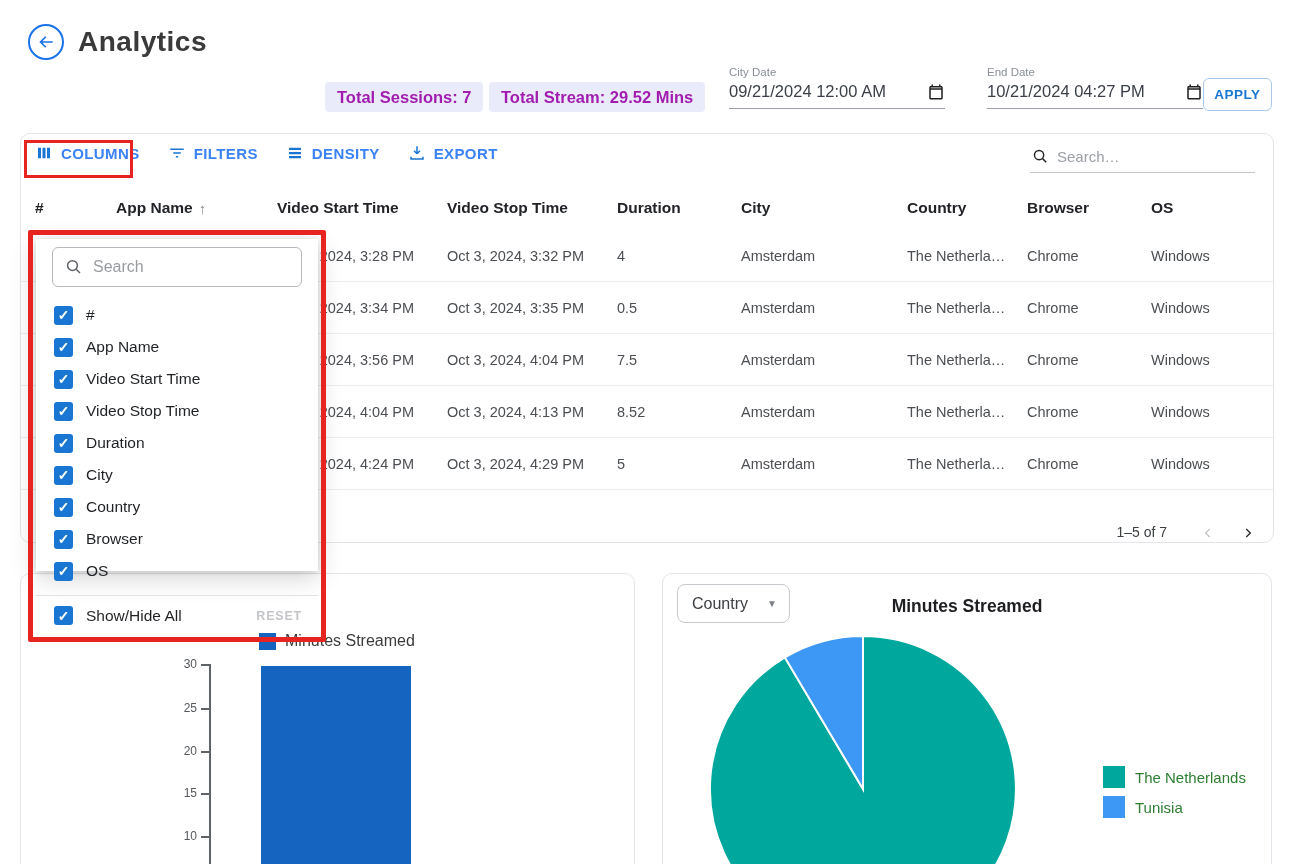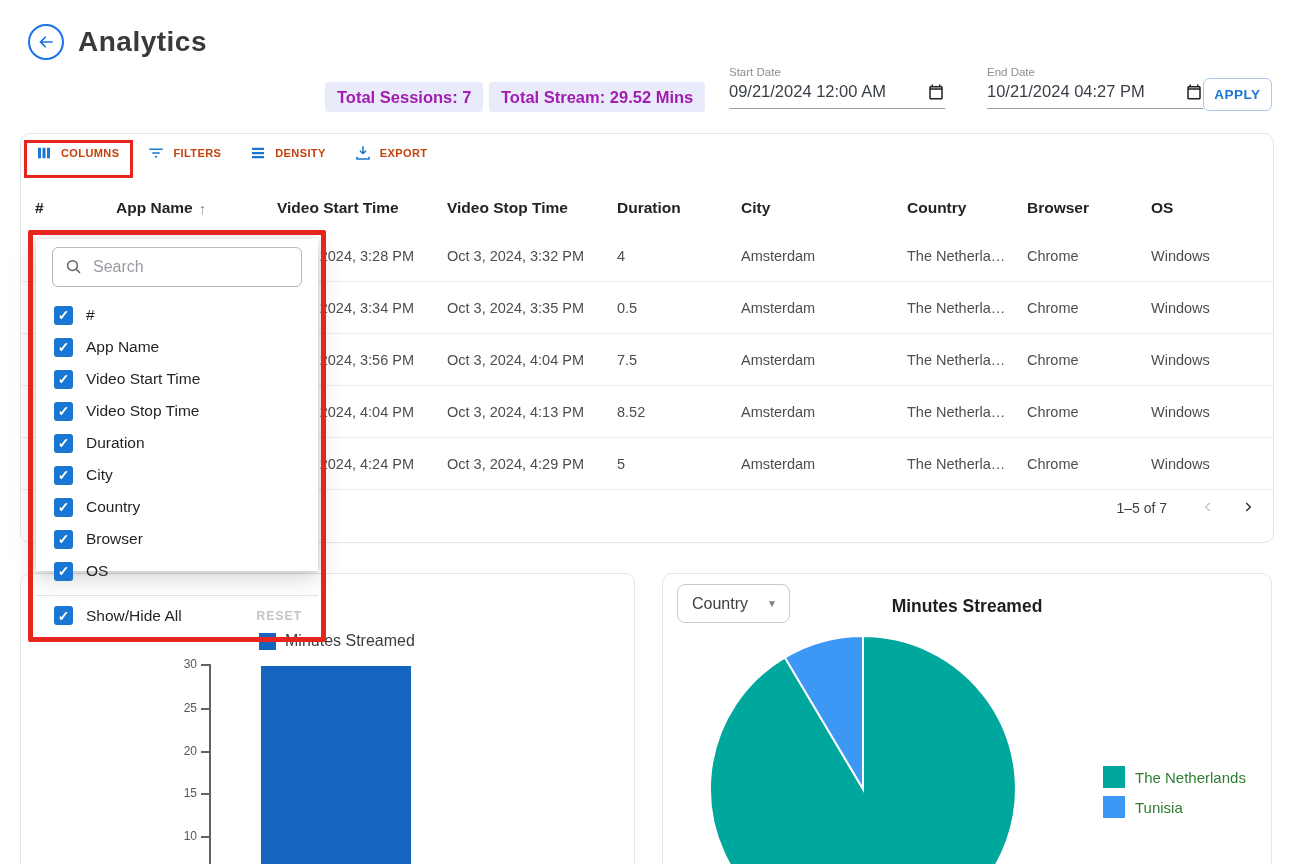--- a/index.html
+++ b/index.html
@@ -29,41 +29,41 @@
     border-bottom:1px solid #9aa0a6; padding-bottom:7px; }
   .date-value { font-size:16.5px; color:#3a3f47; }
   .apply-btn { position:absolute; left:1203px; top:78px; width:69px; height:33px;
     border:1px solid #a9c9ef; border-radius:6px; background:#fff; color:#1976d2;
     font-size:13.5px; font-weight:700; letter-spacing:0.5px; cursor:pointer; }
 
   
   .table-card { position:absolute; left:20px; top:133px; width:1254px; height:410px;
     border:1px solid #e2e5ea; border-radius:10px; background:#fff; }
   .toolbar { position:absolute; left:14px; top:10px; display:flex; gap:28px; align-items:center; }
-  .tb-btn { display:flex; align-items:center; gap:8px; color:#c2410c; font-size:11px;
+  .tb-btn { display:flex; align-items:center; gap:8px; color:#3b82f6; font-size:15px;
     font-weight:700; letter-spacing:0.4px; cursor:pointer; background:none; border:none;
     font-family:"Liberation Sans",sans-serif; }
   .tb-search { position:absolute; top:12px; right:18px; width:225px; display:flex;
     align-items:center; gap:8px; border-bottom:1px solid #c4c7cb; padding:2px 0 7px 2px; }
   .tb-search input { border:none; outline:none; font-size:15px; color:#444;
     width:180px; font-family:"Liberation Sans",sans-serif; }
   .tb-search input::placeholder { color:#9aa0a6; }
 
   .thead, .trow { display:grid;
     grid-template-columns:81px 161px 170px 170px 124px 166px 120px 124px auto;
     padding-left:14px; align-items:center; }
   .thead { position:absolute; top:52px; left:0; right:0; height:44px;
     font-size:15.5px; font-weight:700; color:#212327; }
   .th-sort { display:flex; align-items:center; gap:6px; }
   .sort-arrow { color:#8b8f94; font-size:15px; font-weight:400; }
   .tbody { position:absolute; top:96px; left:0; right:0; }
   .trow { height:52px; border-bottom:1px solid #ececee; font-size:14.5px; color:#4b4e52; }
   .cell-trunc { max-width:100px; white-space:nowrap; overflow:hidden; text-overflow:ellipsis; }
   .pagination { position:absolute; right:18px; top:366px; height:40px; display:flex;
-    align-items:flex-start; gap:34px; font-size:14px; color:#3c4043; }
+    align-items:flex-end; gap:34px; font-size:14px; color:#3c4043; }
   .pg-chevrons { display:flex; gap:26px; align-items:center; }
   .pg-btn { background:none; border:none; cursor:pointer; display:flex; align-items:center; }
 
   
   .col-menu { position:absolute; left:36px; top:239px; width:282px; height:332px;
     background:#fff; border-radius:0; z-index:20;
     box-shadow:0 6px 24px rgba(0,0,0,0.18), 0 1px 5px rgba(0,0,0,0.12);padding-left:48px; }
   .menu-search { position:absolute; left:16px; top:8px; width:250px; height:40px;
     border:1px solid #b6b9bd; border-radius:6px; display:flex; align-items:center;
     gap:10px; padding:0 12px; }
@@ -131,21 +131,21 @@
         <path d="M20 11H7.8l4.6-4.6L11 5l-7 7 7 7 1.4-1.4L7.8 13H20v-2z" fill="#1a73e8"></path>
       </svg>
   </span>
 </div>
 <div class="page-title">Analytics</div>
 
 <div class="chip sessions">Total Sessions: 7</div>
 <div class="chip stream">Total Stream: 29.52 Mins</div>
 
 <div class="date-field start">
-  <div class="date-label">Start Date</div>
+  <div class="date-label">City Date</div>
   <div class="date-row">
     <span class="date-value">09/21/2024 12:00 AM</span>
     <span>
       <svg class="icon-svg" width="18" height="18" viewBox="0 0 24 24">
           <path d="M19 4h-1V2h-2v2H8V2H6v2H5c-1.1 0-2 .9-2 2v14c0 1.1.9 2 2 2h14c1.1 0 2-.9 2-2V6c0-1.1-.9-2-2-2zm0 16H5V9h14v11zM5 7V6h14v1H5z" fill="#1f1f1f"></path>
         </svg>
     </span>
   </div>
 </div>
 <div class="date-field end">
@@ -191,20 +191,29 @@
       <span>
         <svg class="icon-svg" width="18" height="18" viewBox="0 0 24 24">
             <path d="M12 3v10m0 0l-4-4m4 4l4-4" stroke="#1976d2" stroke-width="2" fill="none"></path>
             <path d="M4 17v3h16v-3" stroke="#1976d2" stroke-width="2" fill="none"></path>
           </svg>
       </span>
       <span>EXPORT</span>
     </button>
   </div>
 
+  <div class="tb-search">
+    <span>
+      <svg class="icon-svg" width="17" height="17" viewBox="0 0 24 24">
+          <circle cx="10" cy="10" r="6.5" stroke="#202124" stroke-width="2" fill="none"></circle>
+          <path d="M15 15l5 5" stroke="#202124" stroke-width="2"></path>
+        </svg>
+    </span>
+    <input placeholder="Search…" style="">
+  </div>
 
   <div class="thead">
     <div>#</div>
     <div class="th-sort">
       <span>App Name</span>
       <span class="sort-arrow">↑</span>
     </div>
     <div>Video Start Time</div>
     <div>Video Stop Time</div>
     <div>Duration</div>

